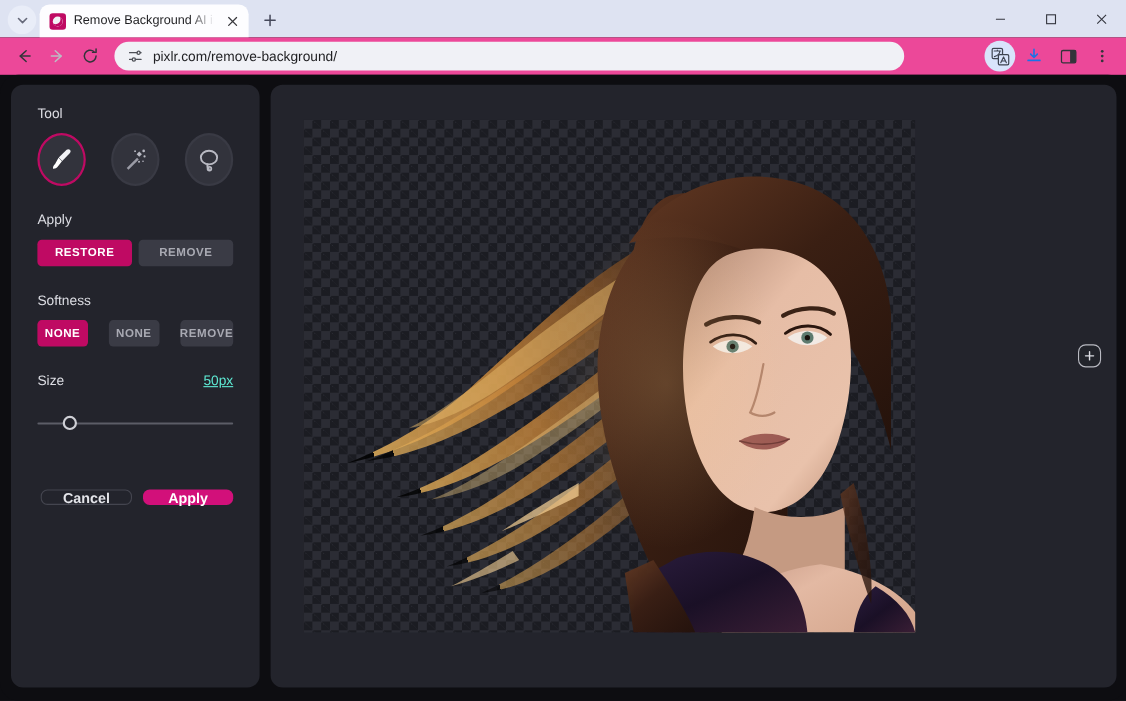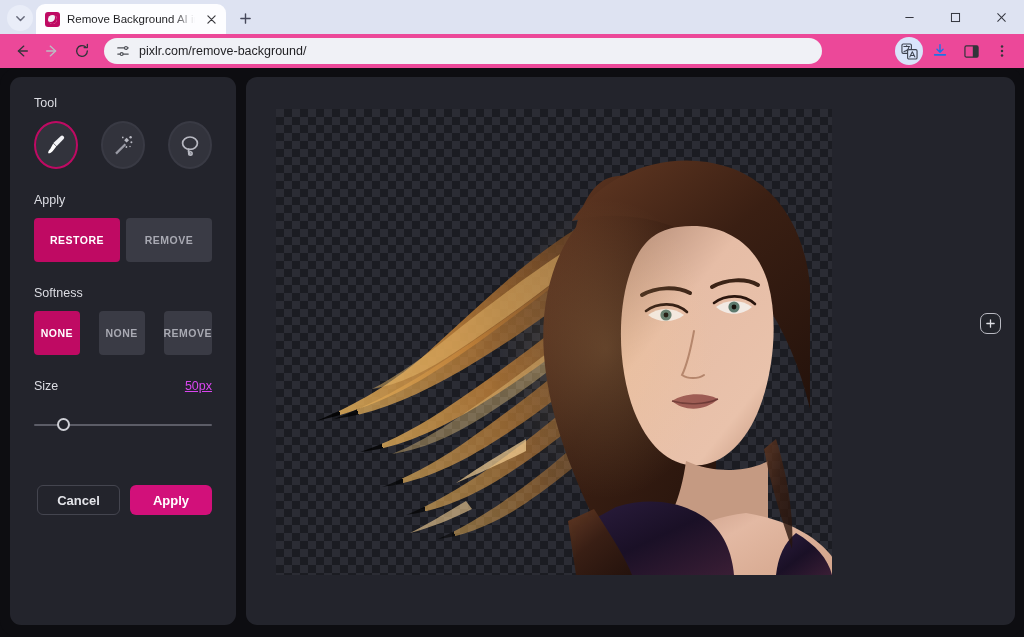--- a/index.html
+++ b/index.html
@@ -92,43 +92,43 @@
   .tools { display:flex; gap:23px; margin-bottom:24px; }
   .tool-btn {
     width:48px; height:48px; border-radius:50%;
     background:#32333c; border:2px solid #393a44;
     display:flex; align-items:center; justify-content:center;
   }
   .tool-btn.selected { border-color:#bf0a63; }
 
   .seg-row { display:flex; gap:6px; margin-bottom:24px; }
   .seg {
-    flex:1; height:44px; border-radius:4px; background:#3a3b45;
+    flex:1; height:24px; border-radius:4px; background:#3a3b45;
     display:flex; align-items:center; justify-content:center;
     font-size:10.5px; font-weight:bold; letter-spacing:.5px; color:#a9aab3;
   }
   .seg.on { background:#bf0a63; color:#ffffff; }
   .seg-row.softness { gap:19px; }
 
   .size-head { display:flex; justify-content:space-between; align-items:flex-start; margin-bottom:25px; }
   .size-head .lbl { font-size:12.5px; color:#dcdde3; }
-  .size-head .val { font-size:12.5px; color:#d946ef;text-decoration:underline; }
+  .size-head .val { font-size:12.5px; color:#5eead4;text-decoration:underline; }
   .slider { position:relative; height:14px; margin-bottom:36px; }
   .slider .track {
     position:absolute; top:6px; left:0; right:0; height:2px;
     background:#5c5d67; border-radius:2px;
   }
   .slider .knob {
     position:absolute; top:0; width:13px; height:13px; border-radius:50%;
     border:2px solid #cfd0d6; background:#23242c; left:13%;
   }
 
   .actions { display:flex; gap:10px; justify-content:flex-end; padding-top:17px; }
   .btn {
-    height:30px; border-radius:6px; display:flex; align-items:center;
+    height:14px; border-radius:6px; display:flex; align-items:center;
     justify-content:center; font-size:13px; font-weight:bold; padding:0 19px;
   }
   .btn.ghost { background:transparent; border:1px solid #44454f; color:#e3e4e9; }
   .btn.primary { background:#d2107a; color:#ffffff; padding:0 23px; }
 
   
   .canvas-wrap {
     flex:1; background:#23242c; border-radius:11px; position:relative;
     overflow:hidden;
   }

